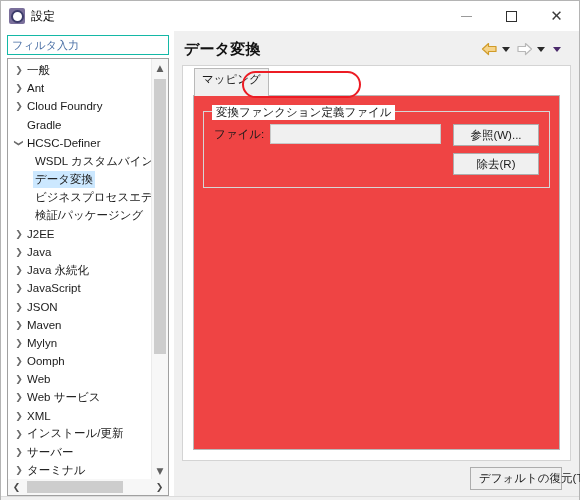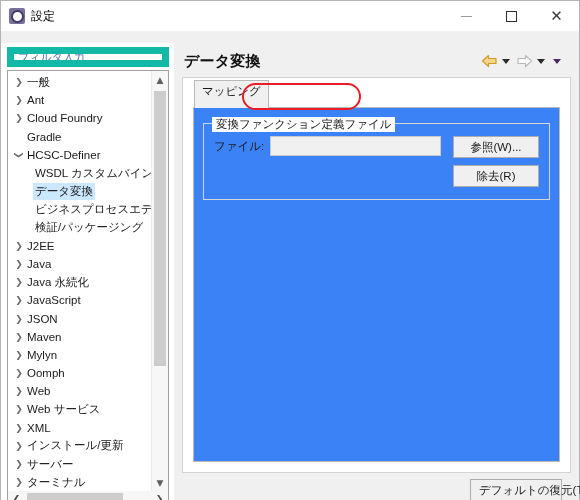--- a/index.html
+++ b/index.html
@@ -8,21 +8,21 @@
     width: 580px; height: 500px;
     overflow: hidden;
     font-family: "Liberation Sans", "DejaVu Sans", sans-serif;
     background: #ffffff;
   }
   #window {
     position: relative;
     width: 580px; height: 500px;
     background: #f0f0f0;
     border: 1px solid #b4b4b4;
-    display: flex; flex-direction: column; gap: 12px;
+    display: flex; flex-direction: column;
   }
 
   
   #titlebar {
     height: 30px; min-height: 30px;
     background: #ffffff;
     display: flex; align-items: center;
     position: relative;
   }
   .title-left { display: flex; align-items: center; padding-left: 8px; gap: 6px; }
@@ -64,21 +64,21 @@
   }
   #left-pane {
     width: 173px; min-width: 173px;
     background: #ffffff;
     display: flex; flex-direction: column;
     padding: 4px 3px 0 4px;
   }
   #filter-wrap { padding: 0 2px 3px 2px; }
   #filter-input {
     width: 100%; height: 20px;
-    border: 7px solid #14b8a6;
+    border: 1px solid #14b8a6;
     background: #ffffff;
     font-size: 11px;
     padding: 0 4px;
     color: #4a6fa5;
     font-family: "Liberation Sans", sans-serif;
     outline: none;
   }
   #filter-input::placeholder { color: #4a6fa5; opacity: 1; }
 
   #tree-outer {
@@ -239,21 +239,21 @@
     width: 119px; height: 27px;
     border: 2.5px solid #ec1c24;
     border-radius: 14px;
     z-index: 9;
     pointer-events: none;
   }
 
   #tabpanel {
     flex: 1;
     border: 1px solid #b9b9b9;
-    background: #3b82f6;
+    background: #ef4444;
     margin-top: -1px;
     padding: 11px 9px;
     min-height: 0;
   }
 
   
   .groupbox {
     border: 1px solid #d6d6d6;
     padding: 12px 10px 12px 10px;
     position: relative;

